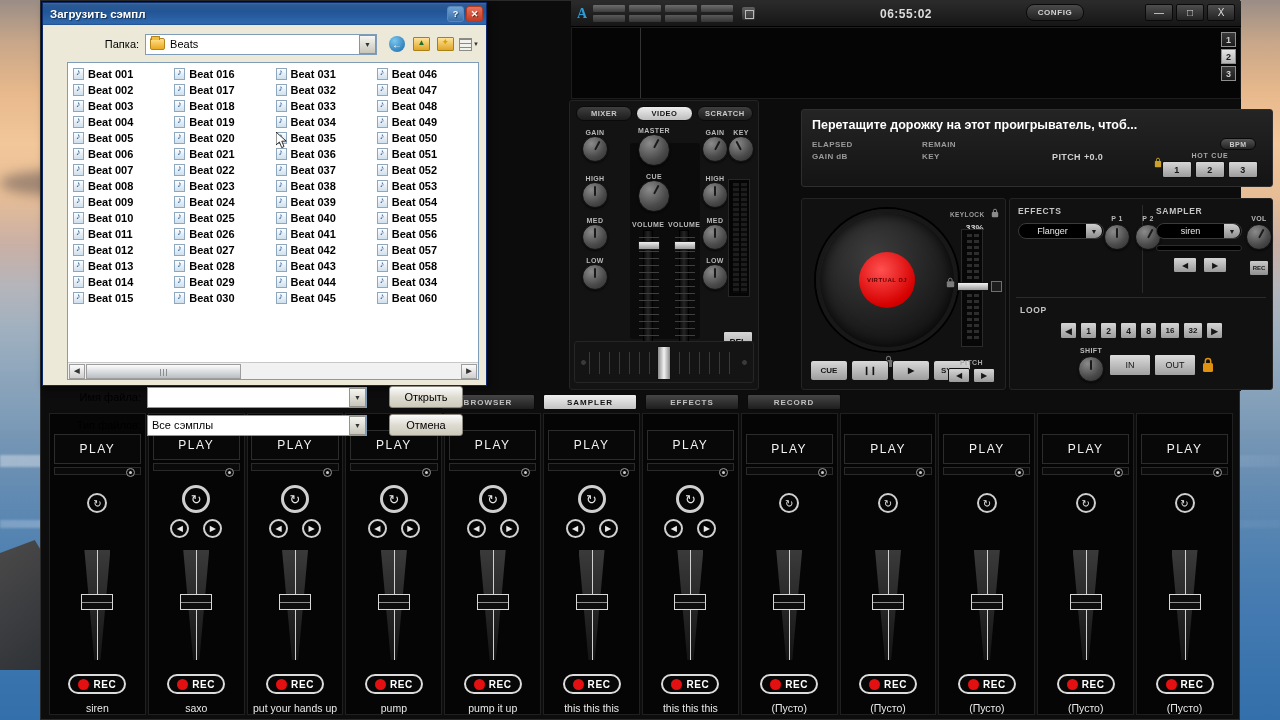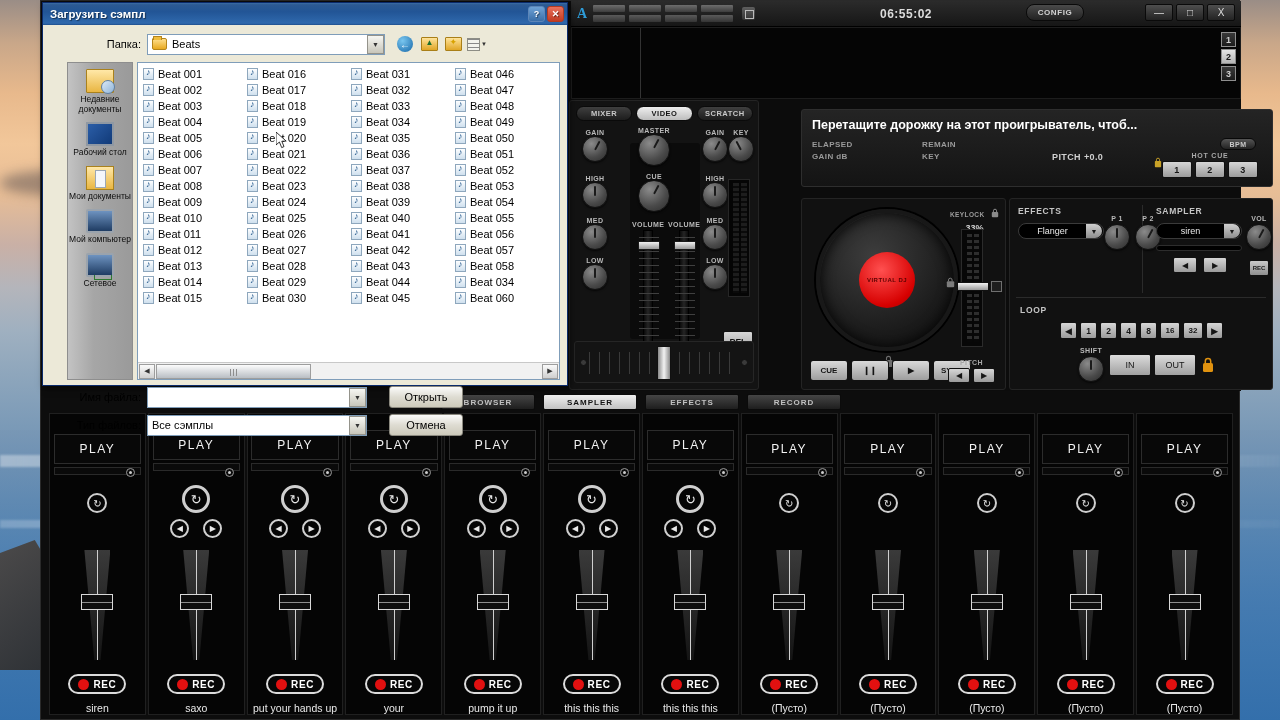--- a/index.html
+++ b/index.html
@@ -391,21 +391,21 @@
   }
   .slot .rec .reddot { width:11px; height:11px; border-radius:50%; background:#e21010; }
   .slot .rec span { color:#fff; font-size:10px; font-weight:bold; letter-spacing:.6px; }
   .slot .sname {
     margin-top:8px; color:#e8e8e8; font-size:10.5px; text-align:center;
     line-height:12px; padding:0 3px;
   }
 
   
   #dialog {
-    position:absolute; left:42px; top:2px; width:526px; height:384px;
+    position:absolute; left:42px; top:2px; width:445px; height:384px;
     background:#ece9d8; border:1px solid #0a2a6b;
     box-shadow:2px 2px 7px rgba(0,0,0,.55);
     font-size:11px; color:#000;
   }
   .dlg-title {
     height:22px; display:flex; align-items:center;
     background:linear-gradient(to bottom,#3b6ea5 0%,#2c5a93 8%,#225596 40%,#2f69ad 92%,#1e4e8c 100%);
     padding-left:7px; color:#fff; font-weight:bold; font-size:11.5px;
     text-shadow:1px 1px 1px rgba(0,0,0,.5);
   }
@@ -483,21 +483,21 @@
   .ic-recent::after{content:"";position:absolute;right:-2px;bottom:-2px;width:12px;height:12px;border-radius:50%;background:linear-gradient(135deg,#dbe9f6,#8fb4d8);border:1px solid #5d7fa3;}
   .ic-desktop { background:linear-gradient(135deg,#2b5ea8,#113a78); border:2px solid #8f98a3; }
   .ic-docs { background:linear-gradient(to bottom,#ffe8a8,#e9b642); border:1px solid #a9811c; position:relative;}
   .ic-docs::after{content:"";position:absolute;left:8px;top:3px;width:9px;height:16px;background:#f4f7fb;border:1px solid #9aa7b5;}
   .ic-comp { background:linear-gradient(to bottom,#6e93c0,#1f3c63); border:2px solid #9aa3ad; border-radius:2px; }
   .ic-net { background:linear-gradient(to bottom,#6e93c0,#1f3c63); border:2px solid #9aa3ad; border-radius:2px; position:relative;}
   .ic-net::after{content:"";position:absolute;left:6px;bottom:-5px;width:16px;height:4px;border:1px solid #2f7a32;border-top:none;}
 
   .filelist {
     flex:1; height:318px; background:#fff; border:1px solid #7f9db9;
-    position:relative; overflow:hidden;
+    position:relative; overflow:hidden;font-weight:bold;
   }
   .fl-cols { display:flex; padding:3px 2px 0 3px; height:246px; }
   .fl-col { width:107px; }
   .fl-item { display:flex; align-items:center; gap:4px; height:16px; padding-left:2px; }
   .fl-item .nico {
     width:11px; height:12px; background:linear-gradient(to bottom,#fdfeff,#cfe0ee);
     border:1px solid #8ea7bd; position:relative; flex:none;
   }
   .fl-item .nico::after {
     content:"♪"; position:absolute; left:2px; top:-2px; font-size:9px; color:#2a5d8f;
@@ -897,21 +897,21 @@
         </div>
         <div class="vfader">
           <div class="cone"></div>
           <div class="line"></div>
           <div class="cap"></div>
         </div>
         <div class="rec">
           <div class="reddot"></div>
           <span>REC</span>
         </div>
-        <div class="sname">your</div>
+        <div class="sname">pump</div>
       </div>
       <div class="slot">
         <div class="play-btn">PLAY</div>
         <div class="prog"></div>
         <div class="dot"></div>
         <div class="loopico lg">↻</div>
         <div class="navs">
           <div class="nav">◀</div>
           <div class="nav">▶</div>
         </div>
@@ -1082,42 +1082,20 @@
             <div class="fold-new"></div>
           </div>
         <div class="ticon">
             <div class="viewico"></div>
             <span style="font-size:6px;color:#333;margin-left:1px;">▼</span>
           </div>
       </div>
     </div>
 
     <div class="dlg-main">
-      <div class="places" id="places-bar">
-          <div class="place">
-            <div class="pico ic-recent"></div>
-            <div>Недавние документы</div>
-          </div>
-          <div class="place">
-            <div class="pico ic-desktop"></div>
-            <div>Рабочий стол</div>
-          </div>
-          <div class="place">
-            <div class="pico ic-docs"></div>
-            <div>Мои документы</div>
-          </div>
-          <div class="place">
-            <div class="pico ic-comp"></div>
-            <div>Мой компьютер</div>
-          </div>
-          <div class="place">
-            <div class="pico ic-net"></div>
-            <div>Сетевое</div>
-          </div>
-        </div>
       <div class="filelist">
         <div class="fl-cols" id="file-cols">
             <div class="fl-col">
               <div class="fl-item">
                 <div class="nico"></div>
                 <span>Beat 001</span>
               </div>
               <div class="fl-item">
                 <div class="nico"></div>
                 <span>Beat 002</span>

